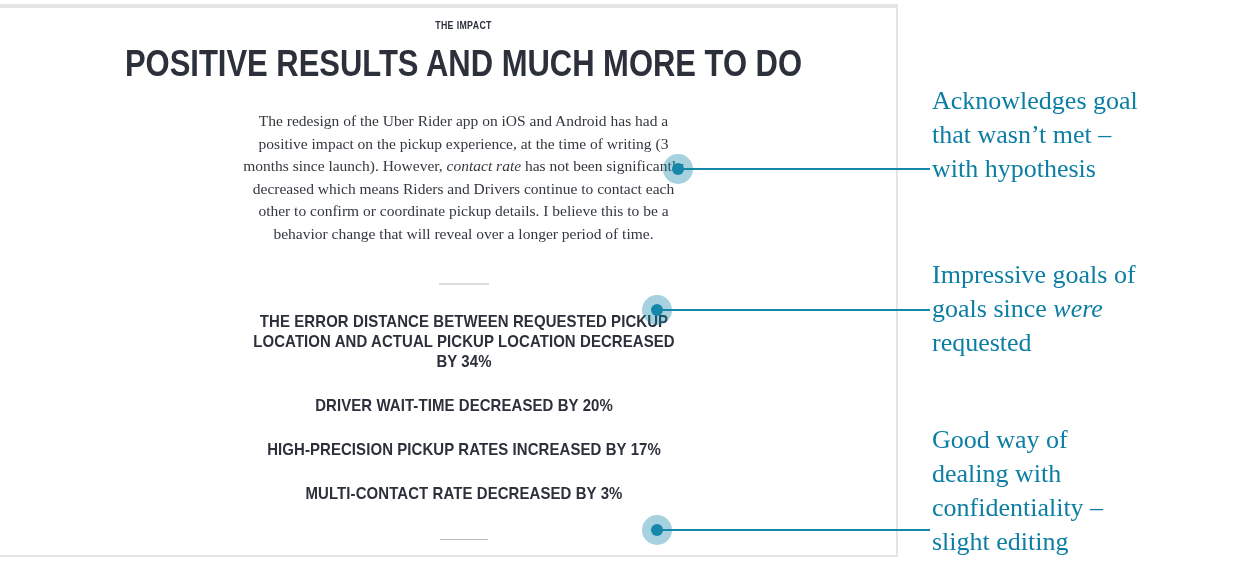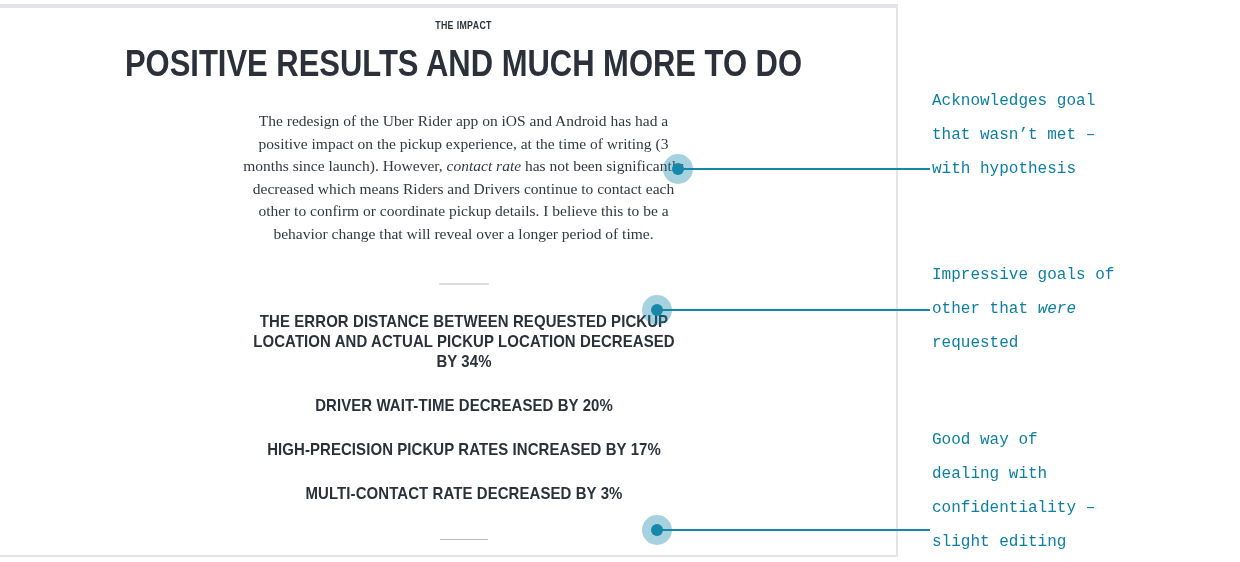--- a/index.html
+++ b/index.html
@@ -109,22 +109,22 @@
   .metric + .metric {
     margin-top: 24px;
   }
   .metric.first {
     width: 486px;
   }
 
   
   .annotation {
     position: absolute;
-    font-family: Liberation Mono, monospace;
-    font-size: 16px;
+    font-family: Liberation Serif, serif;
+    font-size: 26px;
     line-height: 34px;
     color: #0d7ea3;
     letter-spacing: 0px;
     white-space: pre-line;
   }
   .annotation i { font-style: italic; }
 
   .ann-1 { left: 932px; top: 84px; }
   .ann-2 { left: 932px; top: 258px; }
   .ann-3 { left: 932px; top: 423px; }
@@ -181,21 +181,21 @@
 
 <div class="connector" style="left:678px; top:168px; width:252px;"></div>
 <div class="marker" style="left:663px; top:154px;"></div>
 <div class="annotation ann-1"><span>Acknowledges goal</span>
 <span>that wasn’t met –</span>
 <span>with hypothesis</span></div>
 
 <div class="connector" style="left:657px; top:309px; width:273px;"></div>
 <div class="marker" style="left:642px; top:295px;"></div>
 <div class="annotation ann-2"><span>Impressive goals of</span>
-<span><span>other that </span><i>were</i></span>
+<span><span>goals since </span><i>were</i></span>
 <span>requested</span></div>
 
 <div class="connector" style="left:657px; top:529px; width:273px;"></div>
 <div class="marker" style="left:642px; top:515px;"></div>
 <div class="annotation ann-3"><span>Good way of</span>
 <span>dealing with</span>
 <span>confidentiality –</span>
 <span>slight editing</span></div>
 
 </body></html>

